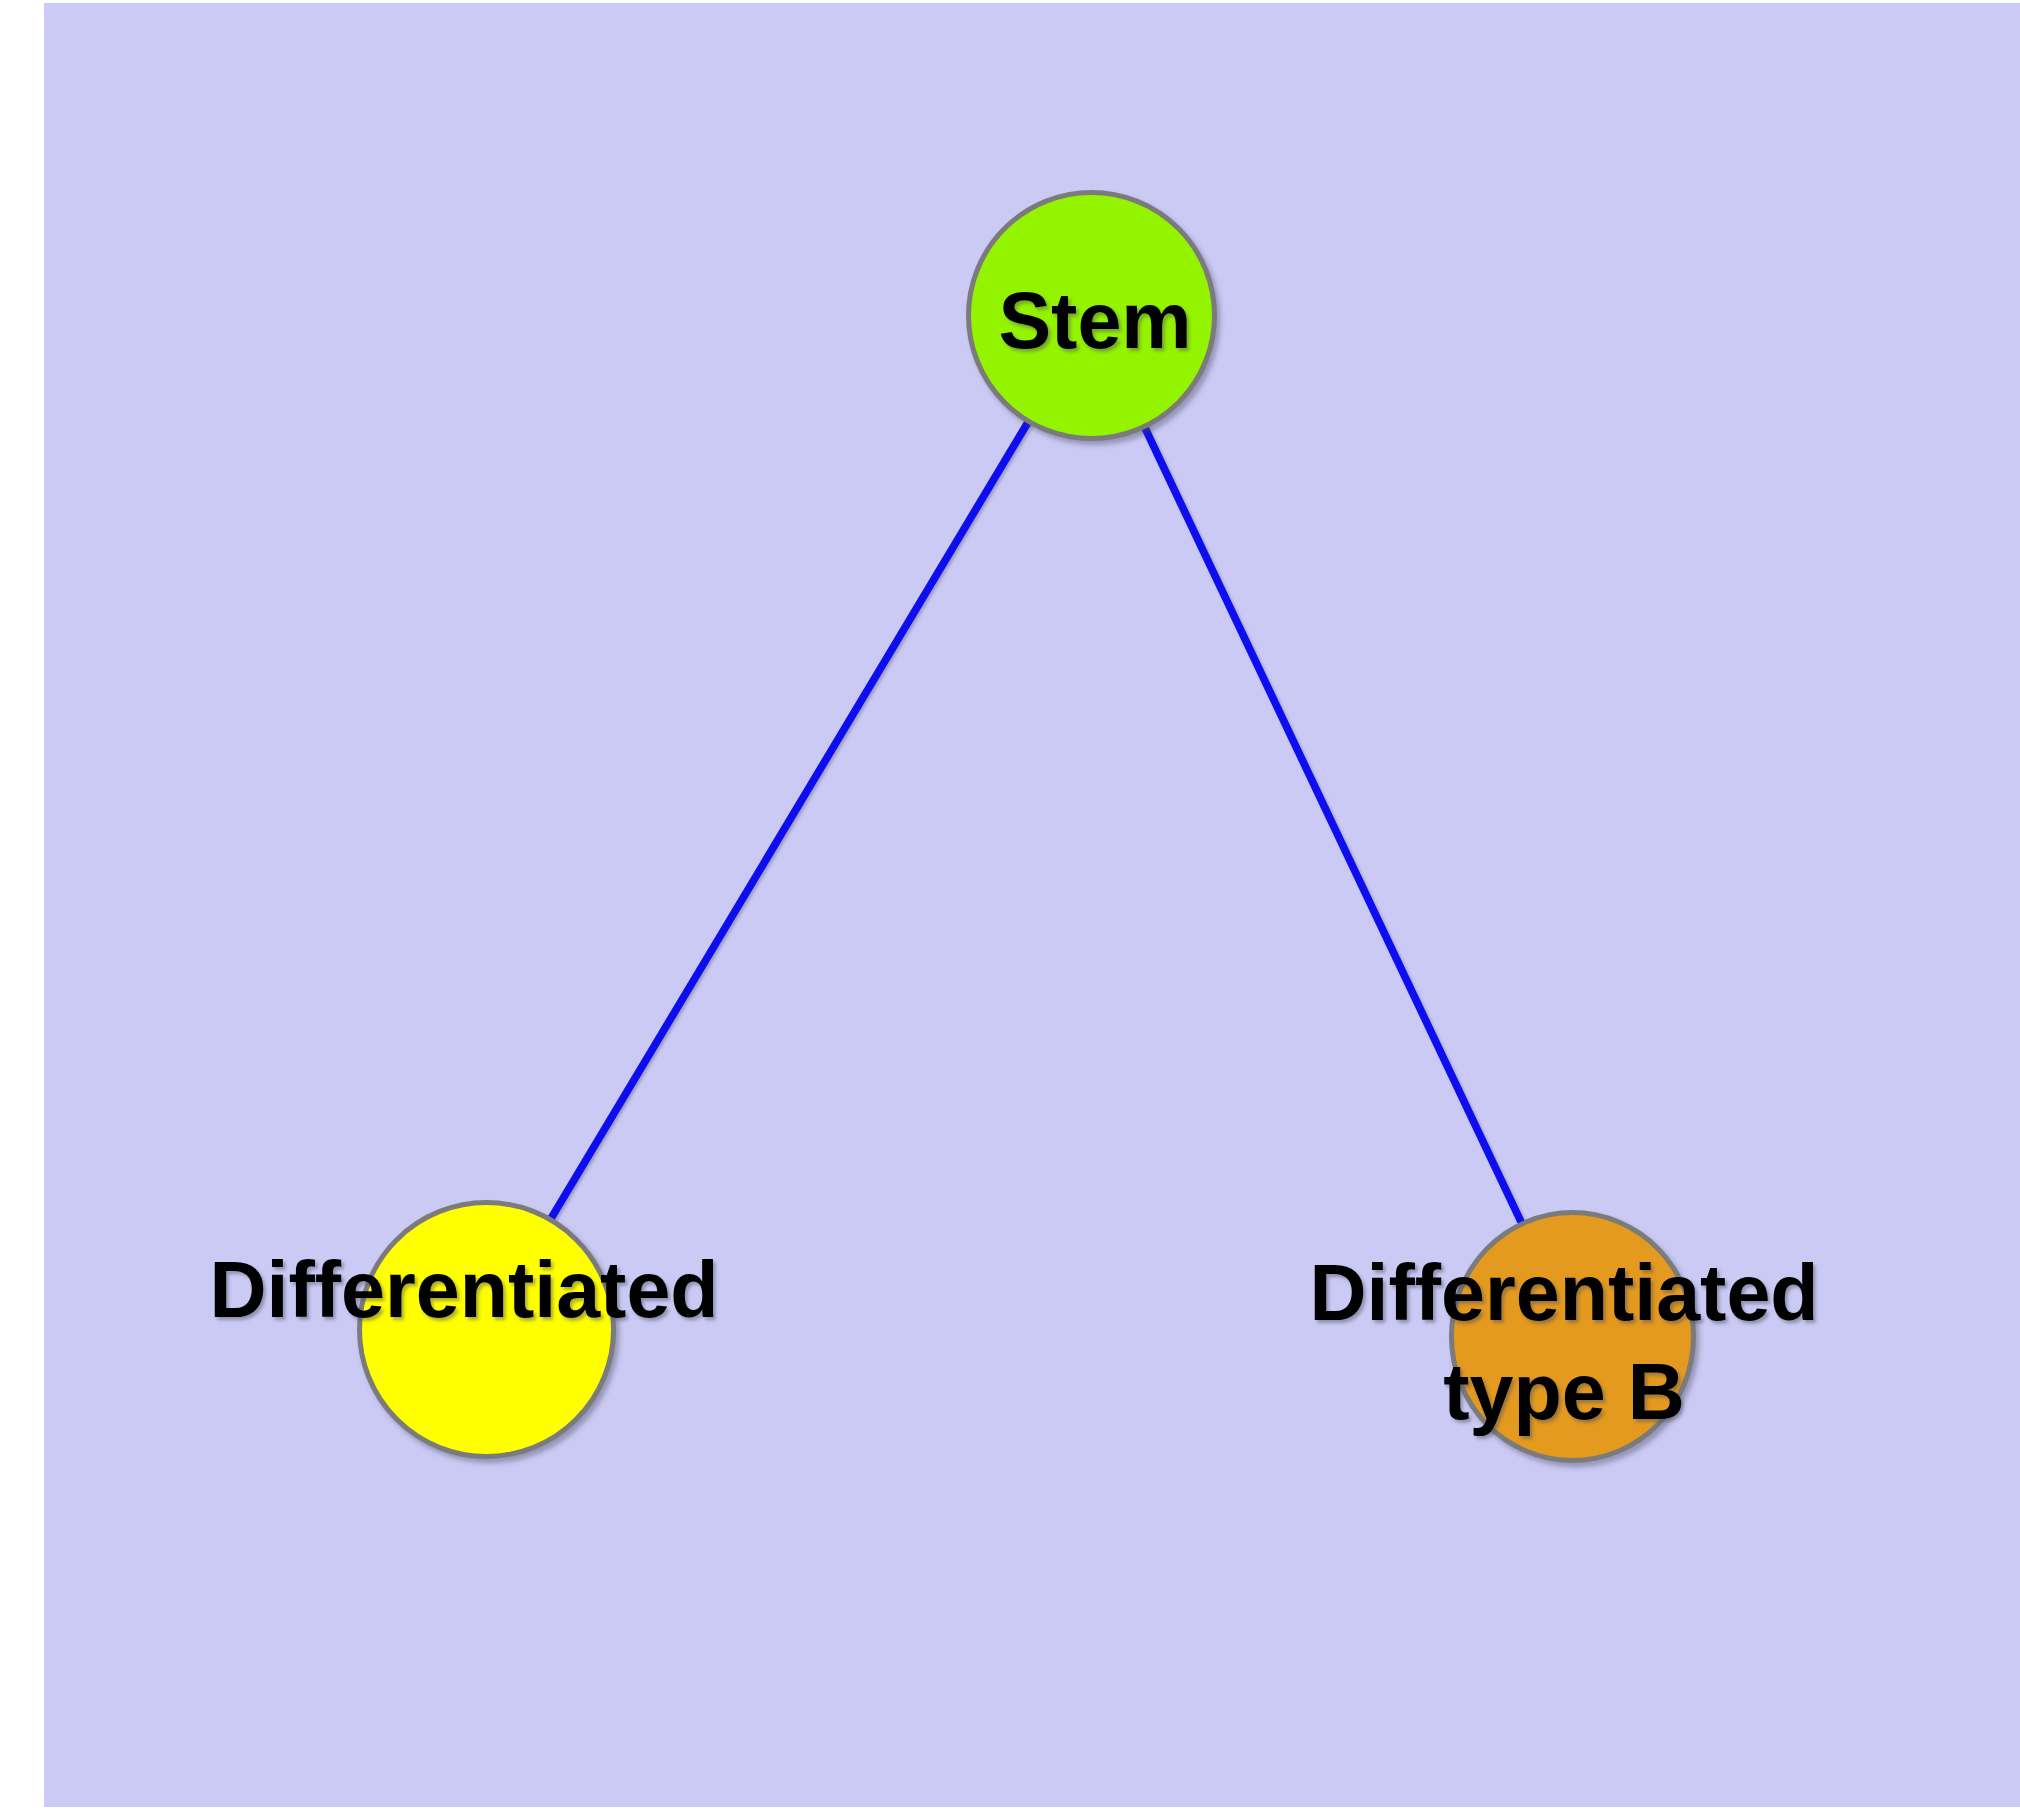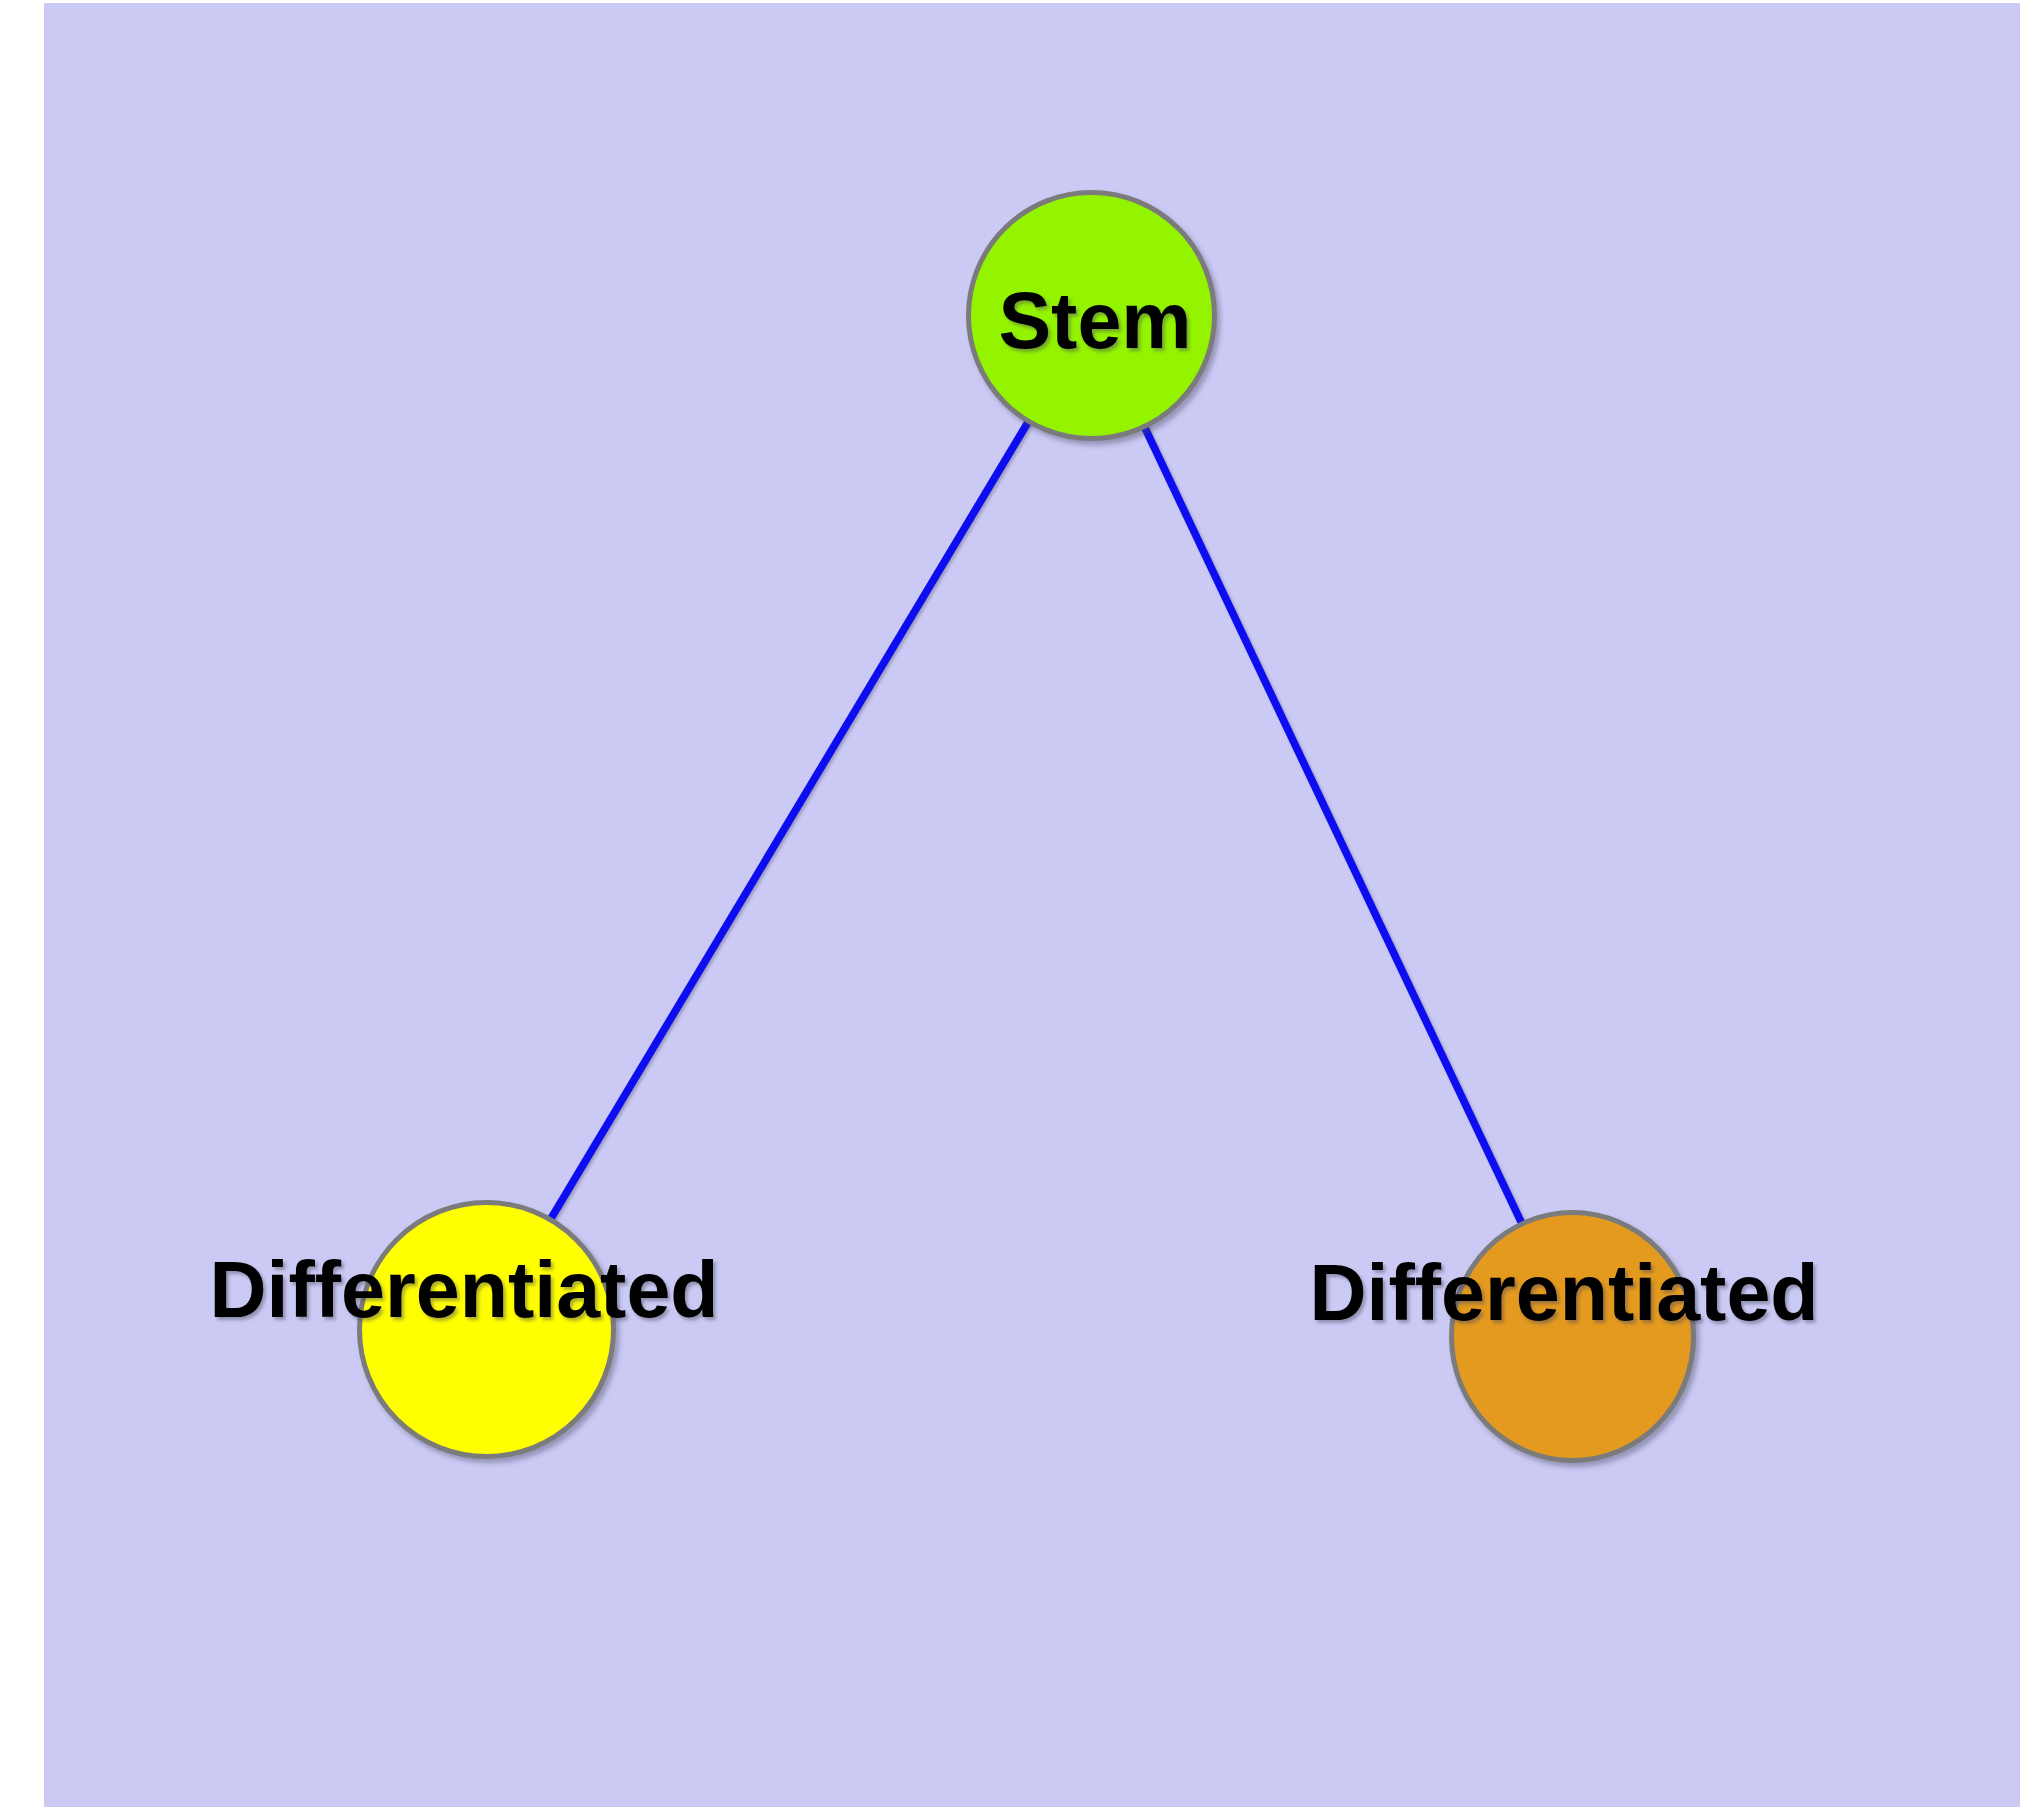--- a/index.html
+++ b/index.html
@@ -82,17 +82,18 @@
     <div class="node-label label-stem">
       <span>Stem</span>
     </div>
 
     <div class="node-label label-type-a">
       <div>Differentiated</div>
     </div>
 
     <div class="node-label label-type-b">
       <div>Differentiated</div>
+      <div>type B</div>
     </div>
 
   </div>
 </div>
 
 
 </body></html>

